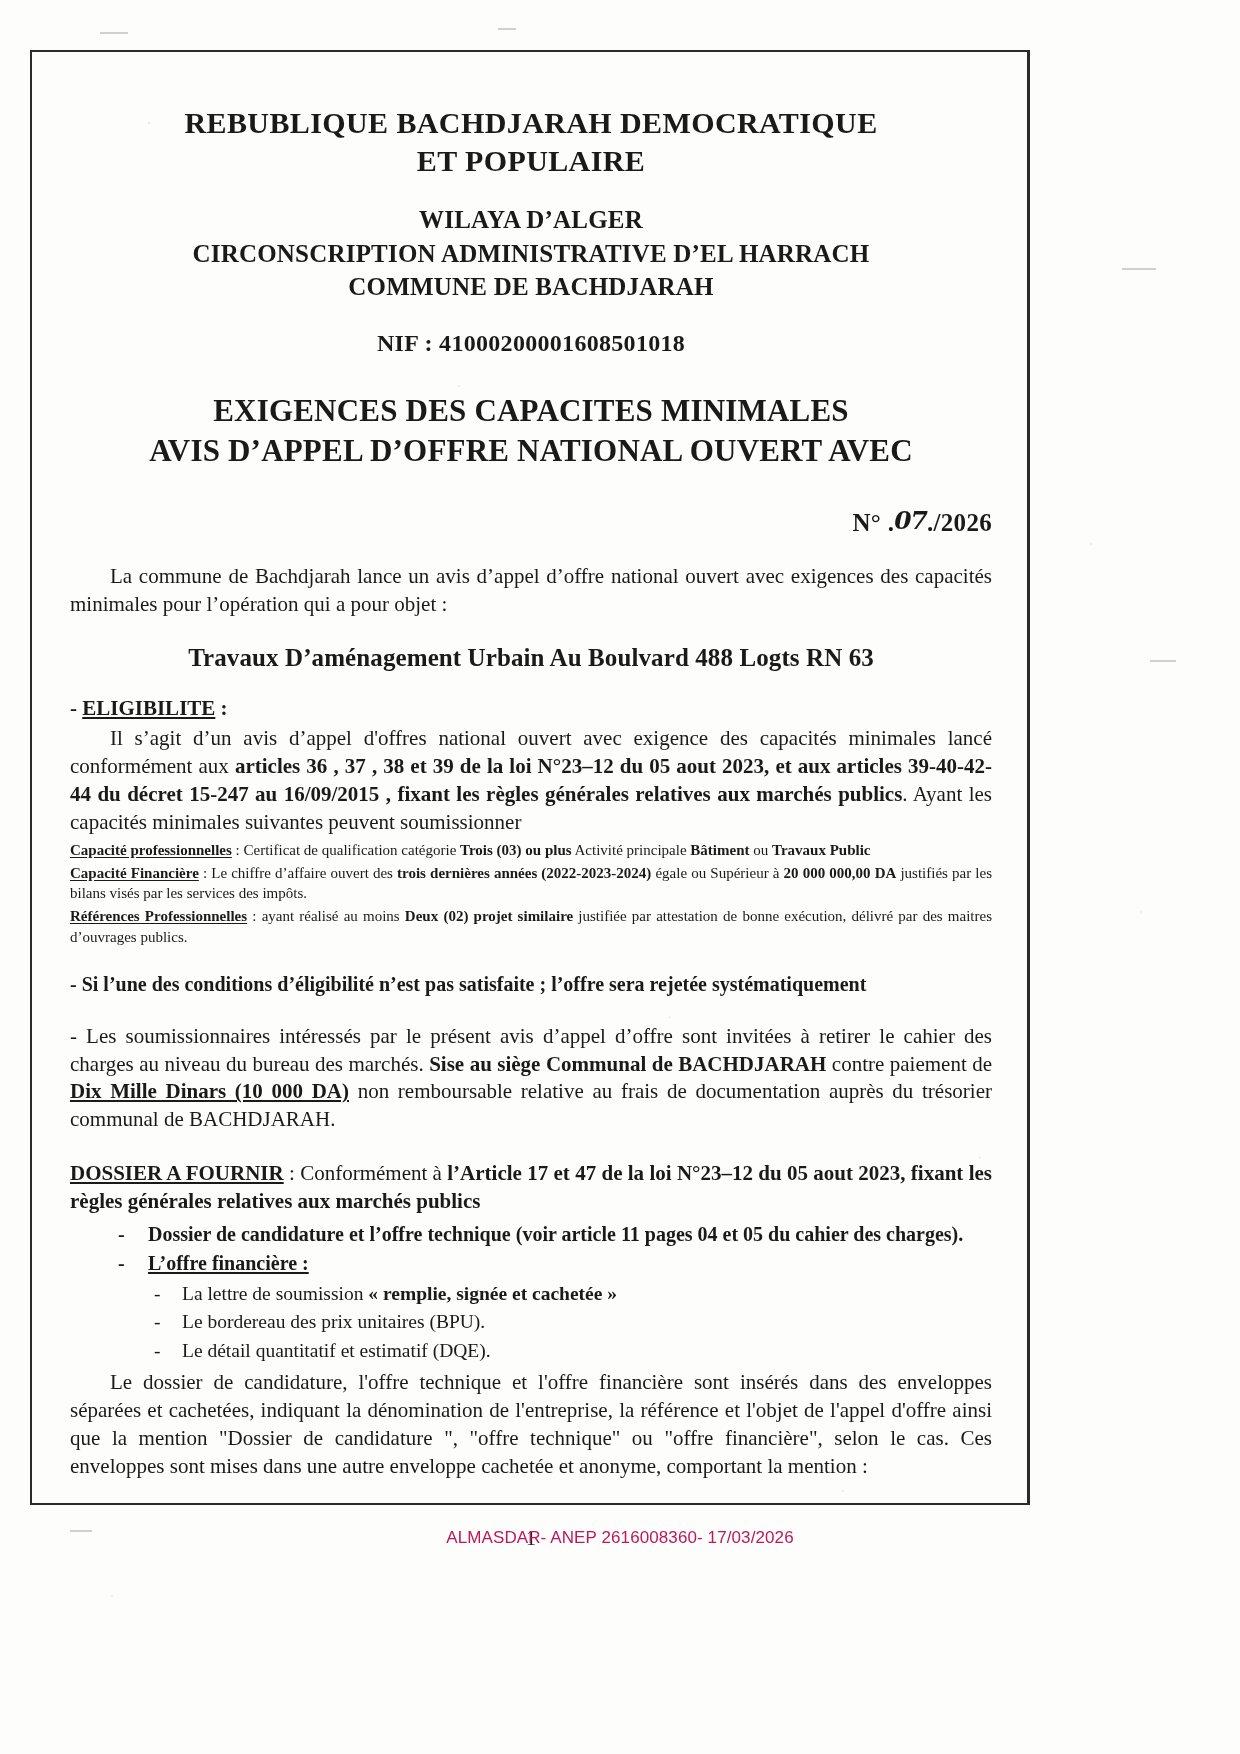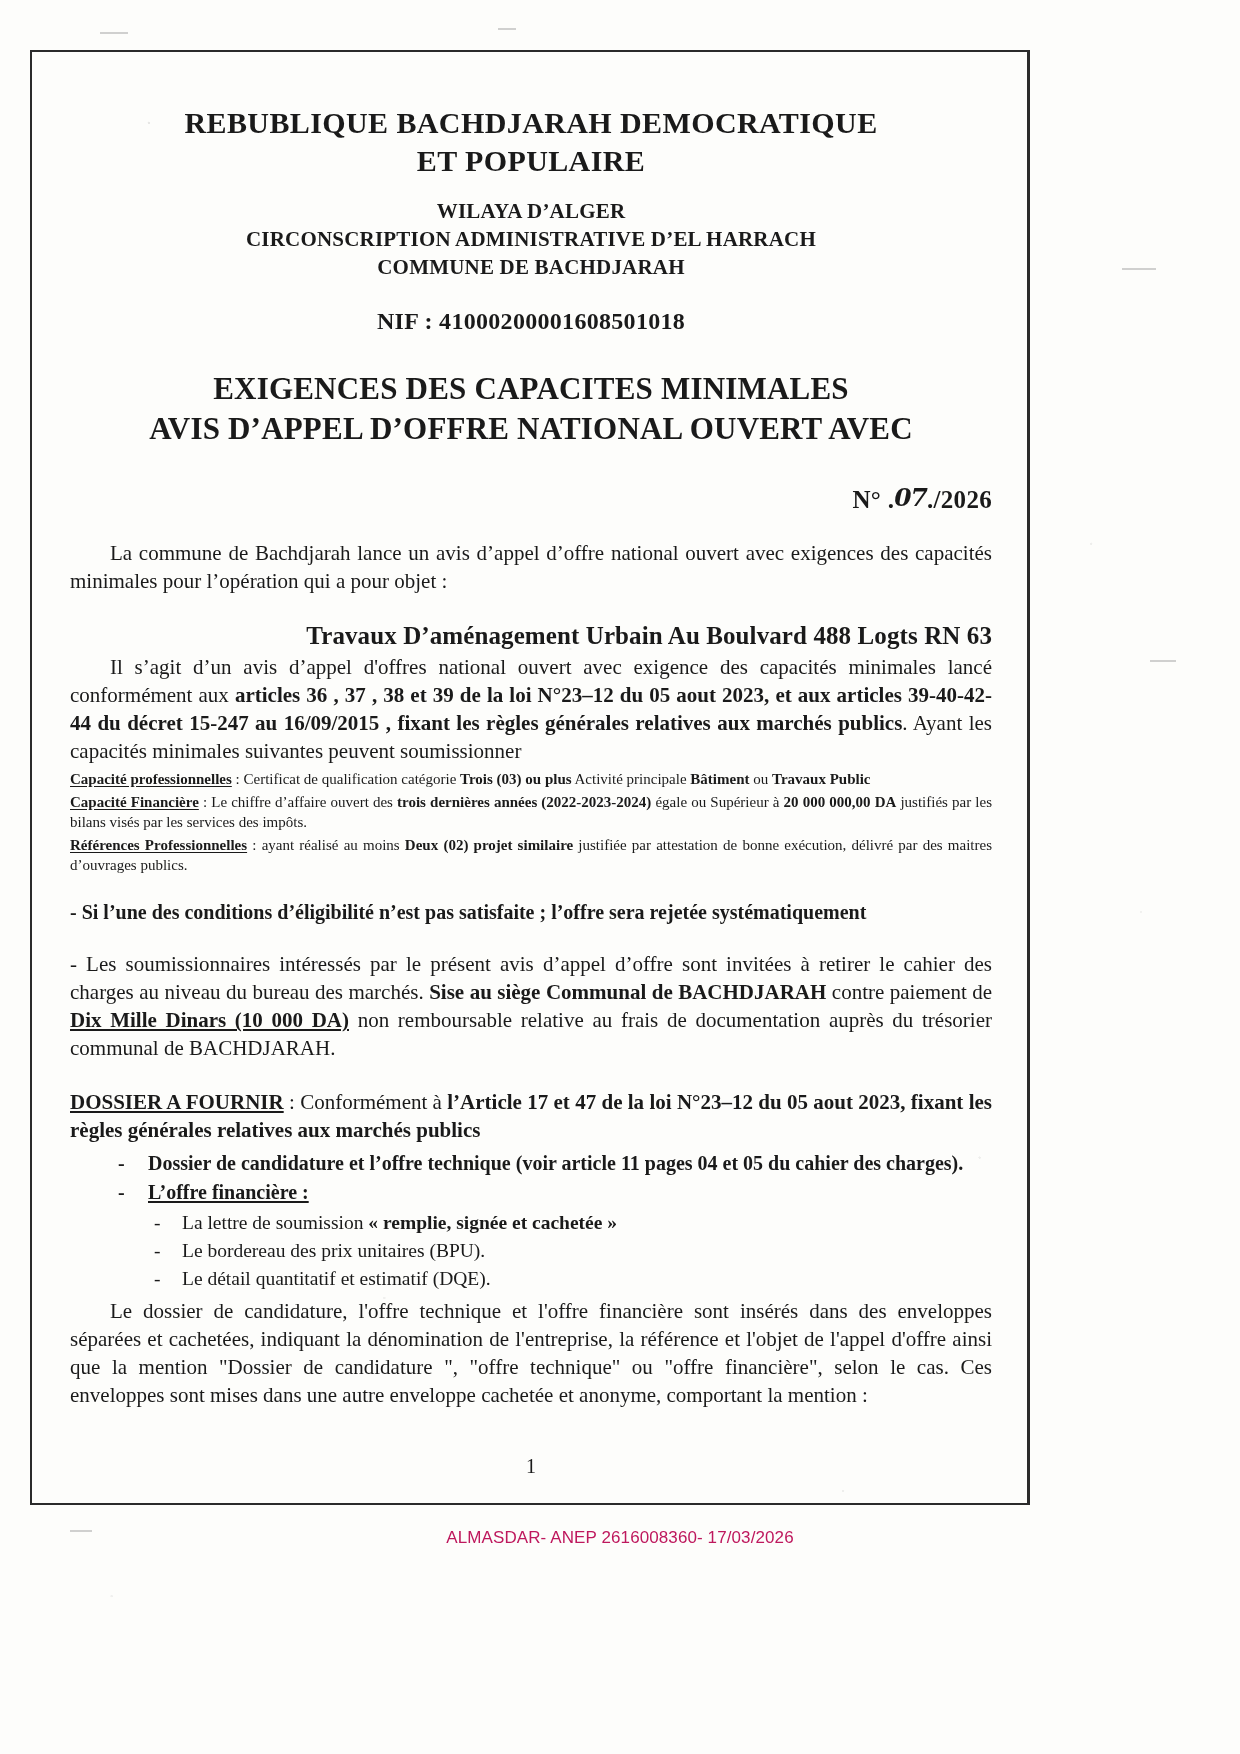--- a/index.html
+++ b/index.html
@@ -68,24 +68,24 @@
   .hdr-main {
     text-align: center;
     font-size: 30px;
     font-weight: 700;
     line-height: 1.28;
     letter-spacing: .4px;
     margin: 20px 0 0 0;
   }
   .hdr-sub {
     text-align: center;
-    font-size: 21px;
+    font-size: 25px;
     font-weight: 700;
     line-height: 1.35;
-    margin-top: 16px;
+    margin-top: 22px;
     letter-spacing: .2px;
   }
   .hdr-nif {
     text-align: center;
     font-size: 24px;
     font-weight: 700;
     margin-top: 26px;
     letter-spacing: .3px;
   }
   .hdr-title {
@@ -117,21 +117,21 @@
     font-size: 21px;
     line-height: 1.33;
     text-align: justify;
     margin-top: 22px;
   }
   .para.indent { text-indent: 40px; }
   .para.tight { margin-top: 4px; }
   .para.loose { margin-top: 26px; }
 
   .obj-title {
-    text-align: right;
+    text-align: center;
     font-size: 25px;
     font-weight: 700;
     margin-top: 26px;
     letter-spacing: .1px;
   }
 
   .sect-head {
     font-size: 21px;
     font-weight: 700;
     margin-top: 24px;
@@ -242,20 +242,23 @@
   </div>
 
   <div class="hdr-num">
     <span>N° .</span><span class="handwritten">07</span><span>./2026</span>
   </div>
 
   <div class="para indent loose">La commune de Bachdjarah lance un avis d’appel d’offre national ouvert avec exigences des capacités minimales pour l’opération qui a pour objet :</div>
 
   <div class="obj-title">Travaux D’aménagement Urbain Au Boulvard 488 Logts RN 63</div>
 
+  <div class="sect-head">
+    <span>- </span><span class="u">ELIGIBILITE</span><span> :</span>
+  </div>
 
   <div class="para indent tight"><span>Il s’agit d’un avis d’appel d'offres national ouvert avec exigence des capacités minimales lancé conformément aux </span><span class="b">articles 36 , 37 , 38 et 39 de la loi N°23–12  du 05 aout 2023, et aux articles 39-40-42-44 du décret 15-247 au 16/09/2015 , fixant les règles générales relatives aux marchés publics</span><span>. Ayant les capacités minimales suivantes peuvent soumissionner</span></div>
 
   <div class="cap-line">
     <span class="cap-label">Capacité professionnelles</span><span> : </span><span>Certificat de qualification catégorie </span><span class="b">Trois (03) ou plus</span><span> Activité principale </span><span class="b">Bâtiment</span><span> ou </span><span class="b">Travaux Public</span>
   </div>
 
   <div class="cap-line">
     <span class="cap-label">Capacité Financière</span><span> : </span><span>Le chiffre d’affaire ouvert des </span><span class="b">trois dernières années (2022-2023-2024)</span><span> égale ou Supérieur à  </span><span class="b">20 000 000,00 DA</span><span> justifiés par les bilans visés par les services des impôts.</span>
   </div>

